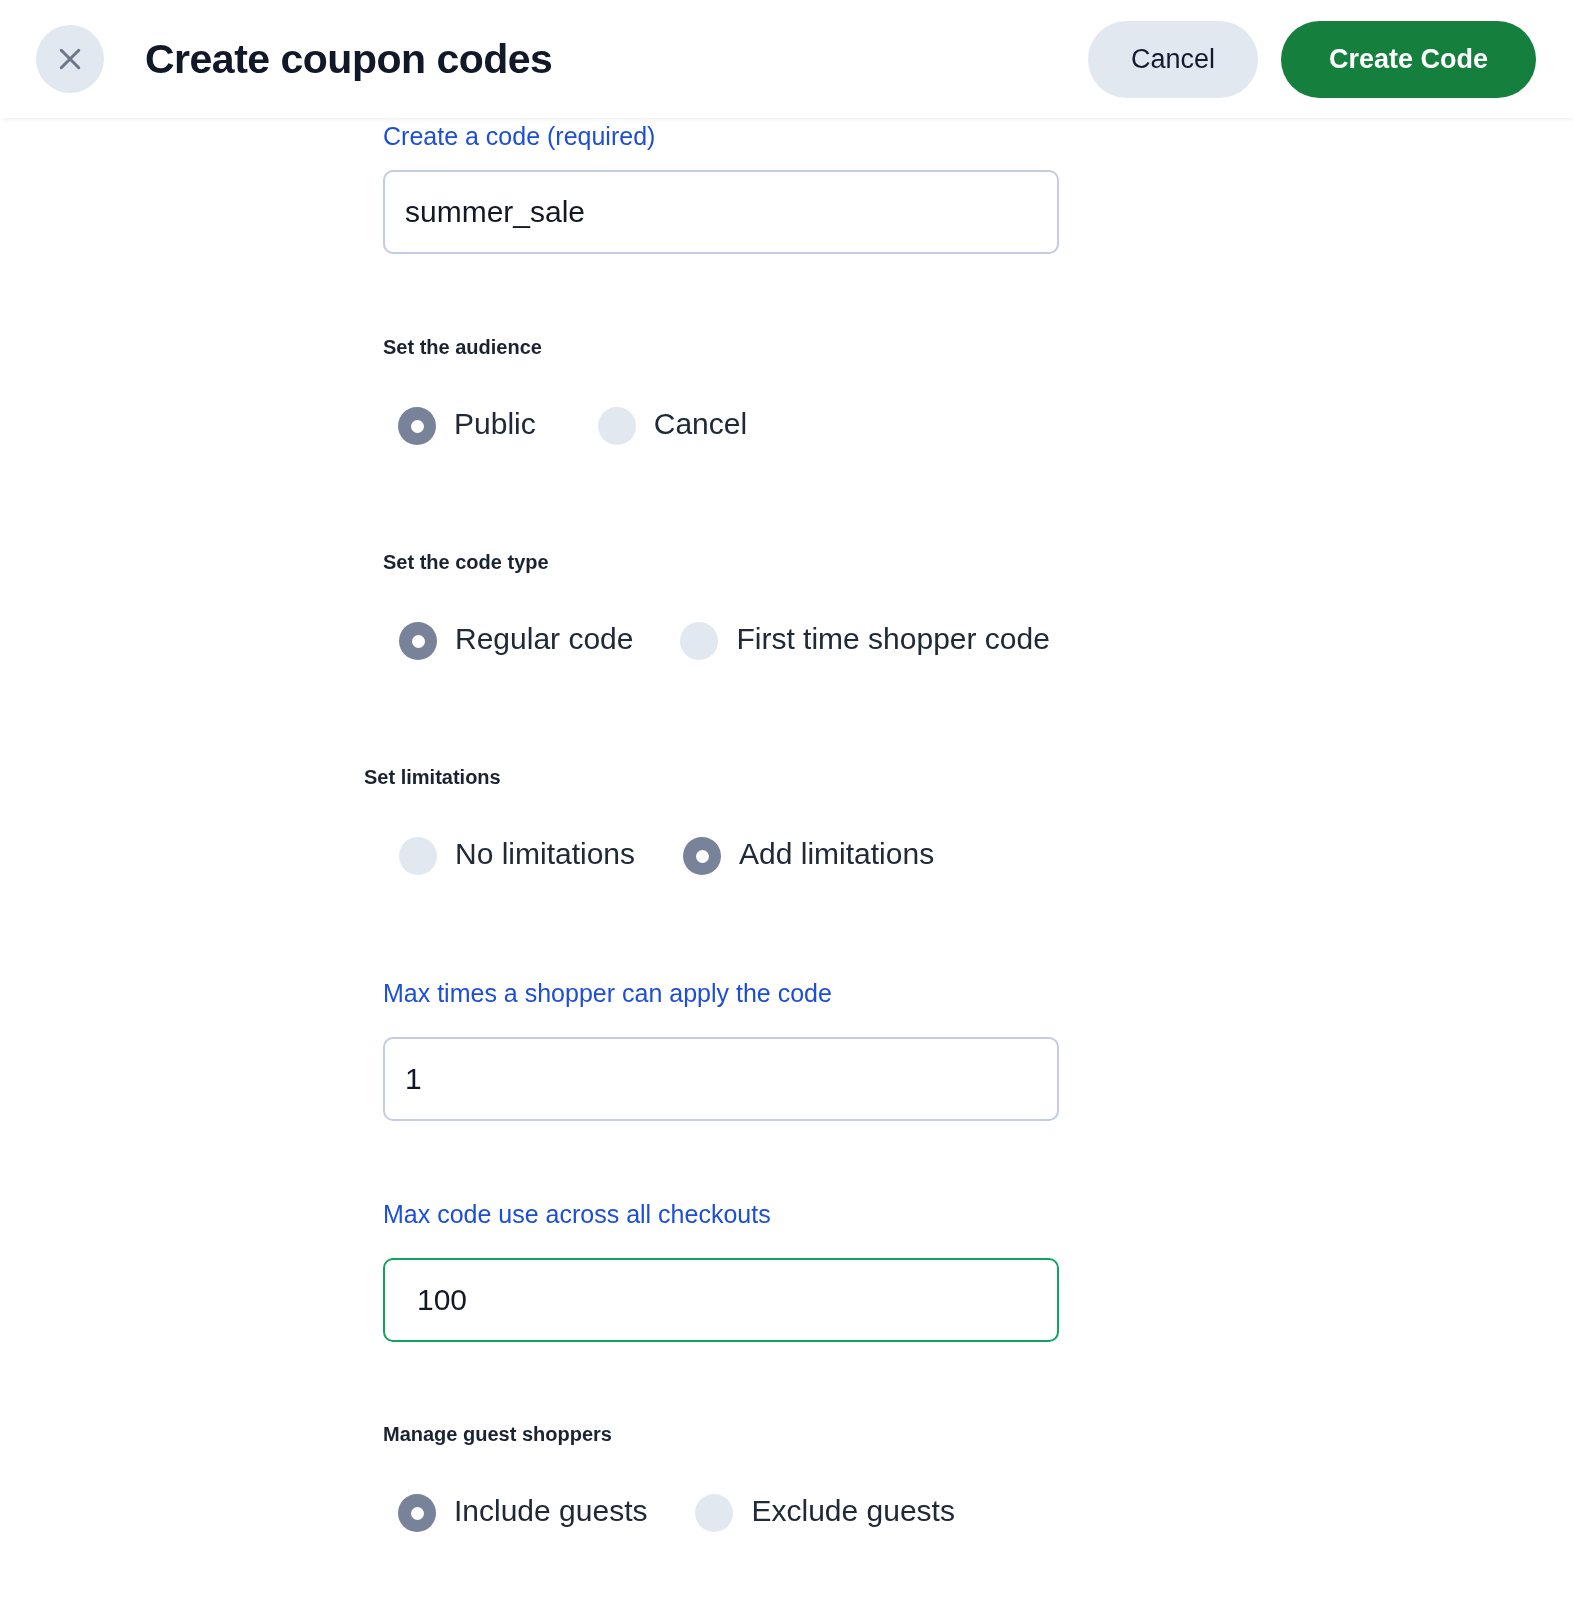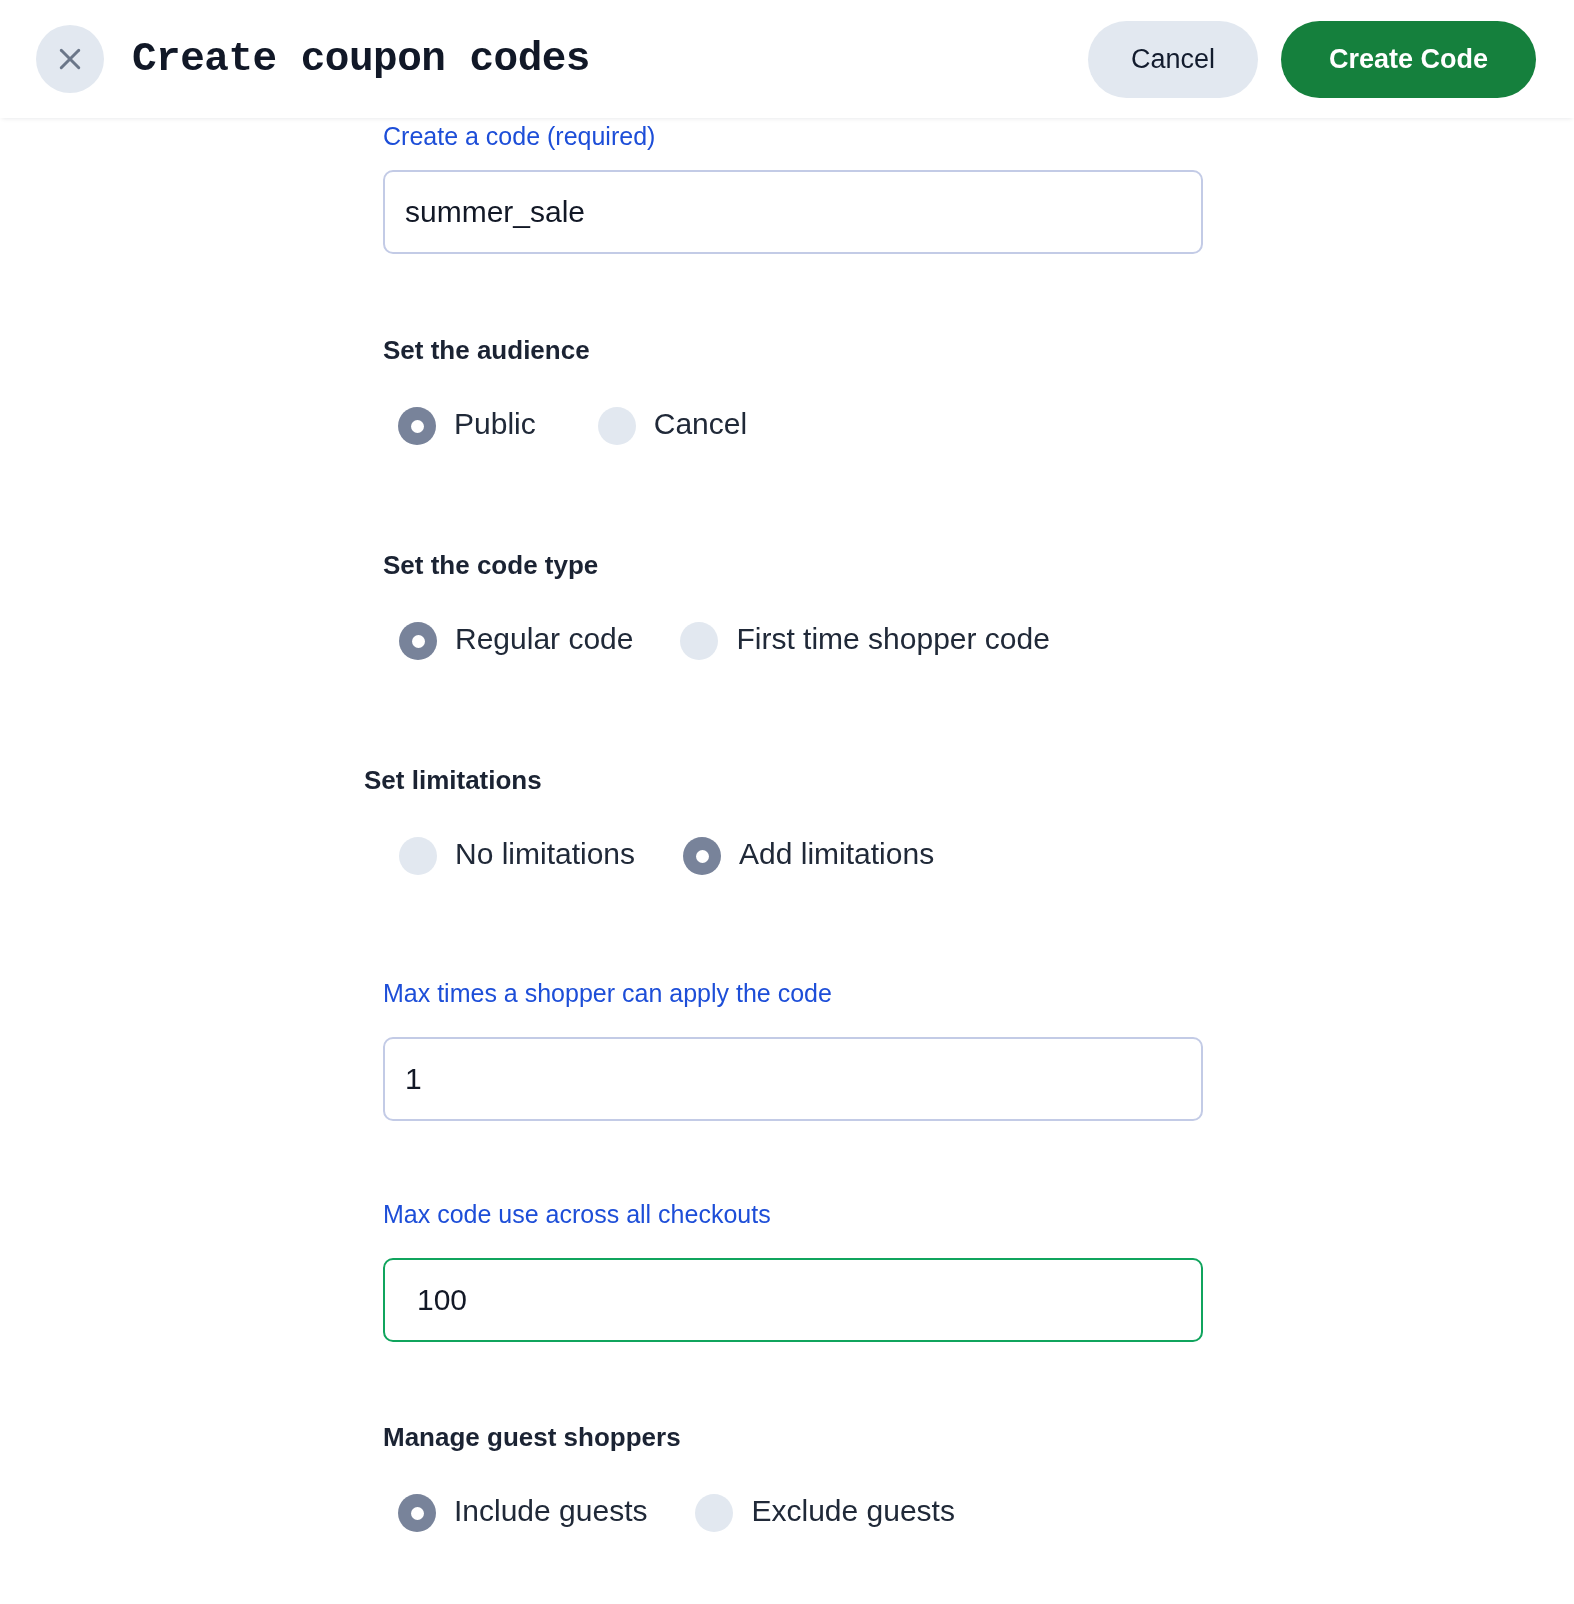--- a/index.html
+++ b/index.html
@@ -40,23 +40,22 @@
     justify-content: center;
     cursor: pointer;
     padding: 0;
   }
   .close-btn svg { display: block; }
   .header-title {
     font-size: 41px;
     font-weight: bold;
     letter-spacing: -0.5px;
     color: #111827;
-    margin-left: 28px;
+    margin-left: 41px;
     white-space: nowrap;
-    font-family: Liberation Mono, monospace;
   }
   .header-actions {
     margin-left: auto;
     display: flex;
     align-items: center;
     gap: 23px;
   }
   .btn {
     border: none;
     border-radius: 40px;
@@ -90,35 +89,35 @@
     padding-left: 383px;
   }
   .field-label {
     font-size: 25px;
     color: #1d4ed8;
     line-height: 1;
     padding-top: 0;
   }
   .text-input {
     display: block;
-    width: 820px;
+    width: 676px;
     height: 84px;
     border-radius: 10px;
     border: 2px solid #c3cbe6;
     background: #ffffff;
     font-family: "Liberation Sans", sans-serif;
     font-size: 30px;
     color: #121826;
     padding: 0 20px;
     outline: none;
   }
   .text-input.valid { border-color: #10a45d; padding-left: 32px; }
 
   .section-title {
-    font-size: 26px;
+    font-size: 20px;
     font-weight: bold;
     color: #1b2333;
     line-height: 1;
   }
   .radio-row {
     display: flex;
     align-items: center;
   }
   .radio-option {
     display: flex;

